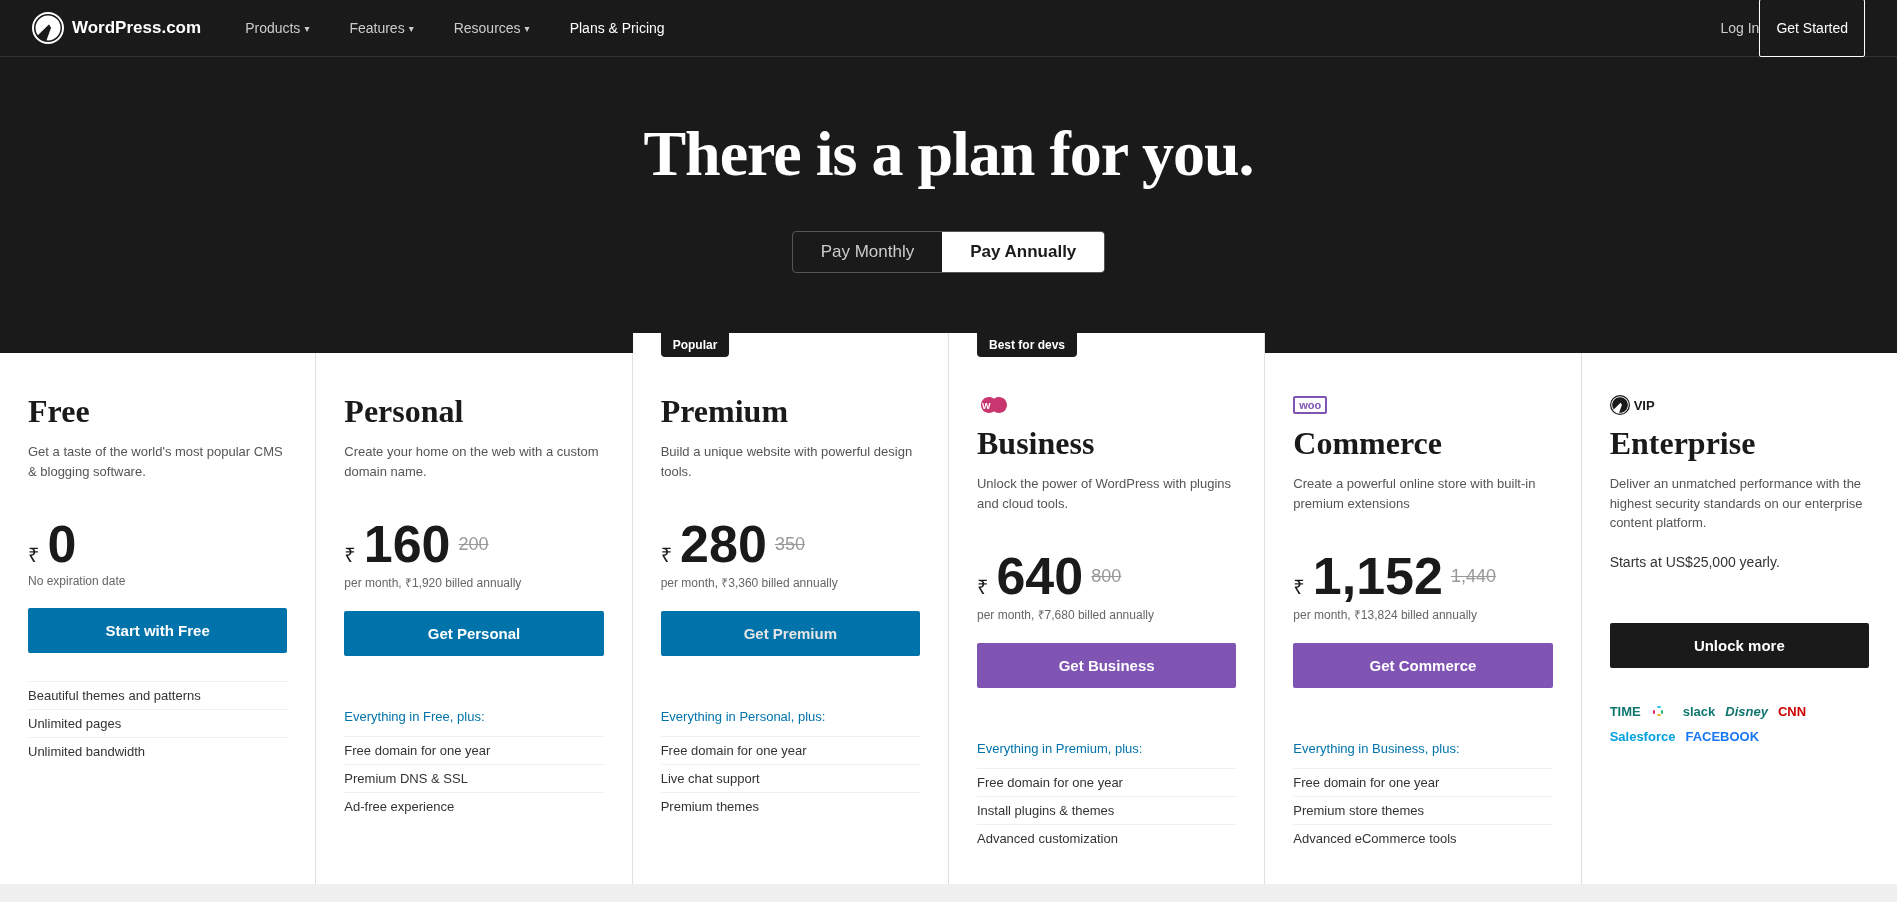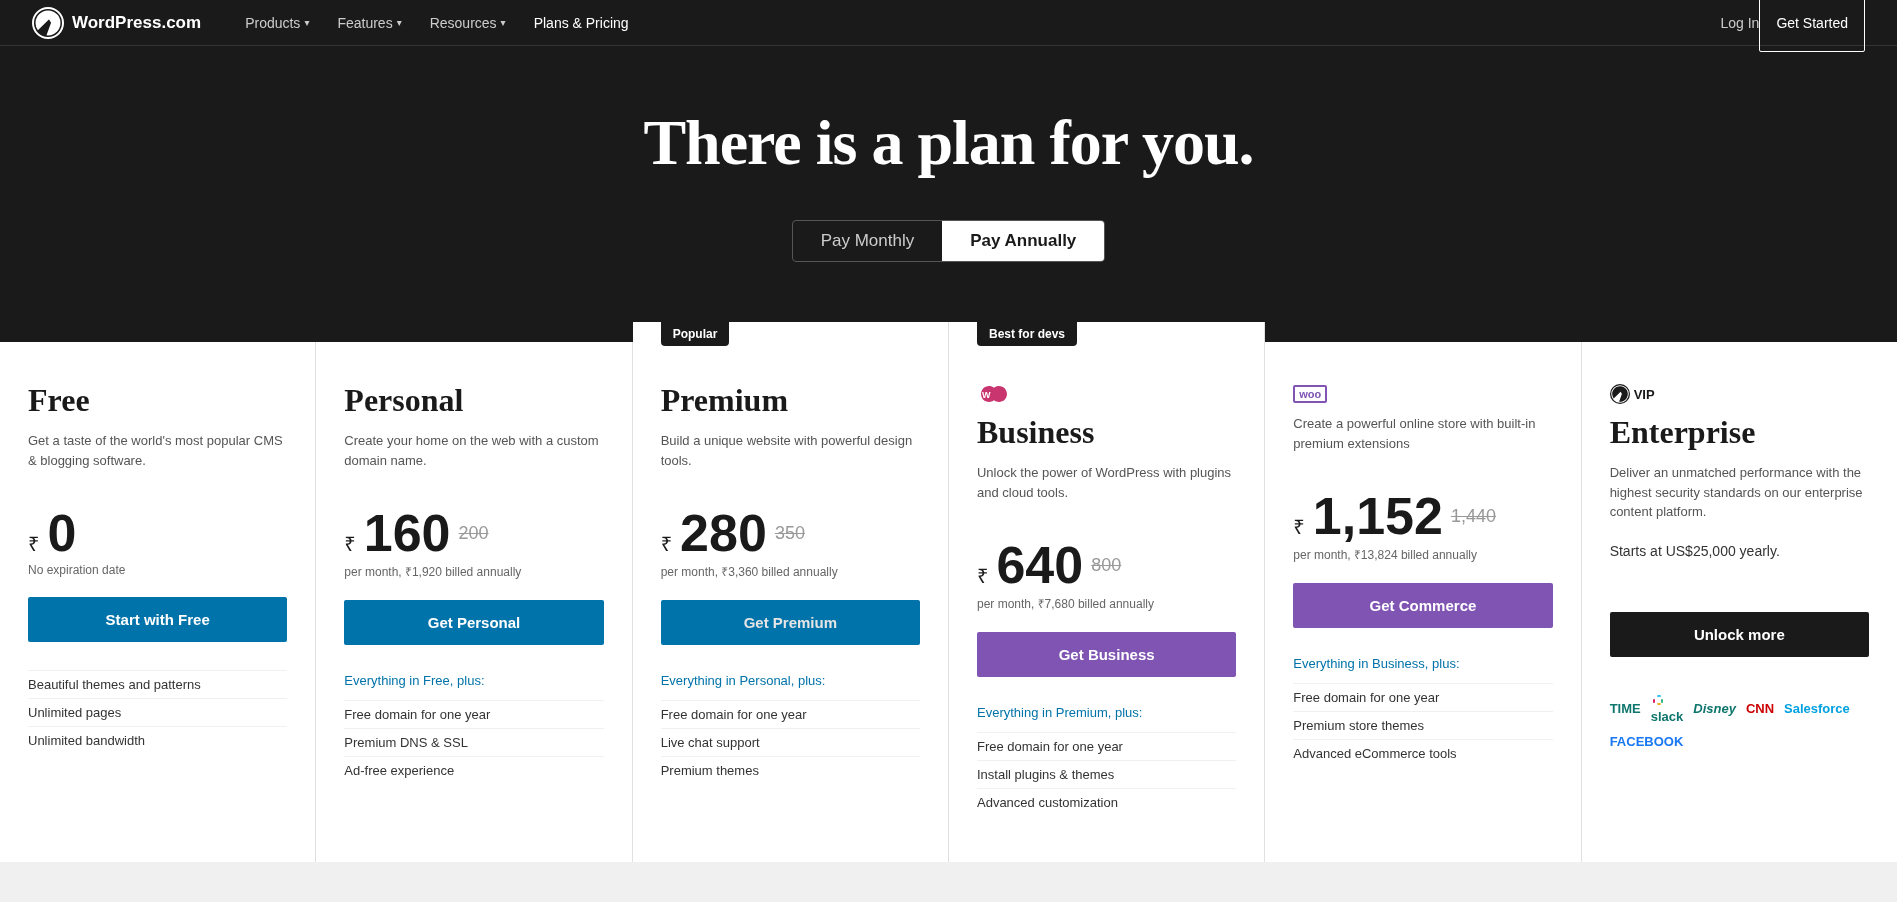--- a/index.html
+++ b/index.html
@@ -4,30 +4,30 @@
   <style>
     * { margin: 0; padding: 0; box-sizing: border-box; }
     body { font-family: -apple-system, BlinkMacSystemFont, 'Segoe UI', sans-serif; background: #1a1a1a; color: #fff; min-width: 1200px; }
 
     
     nav {
       background: #1a1a1a;
       display: flex;
       align-items: center;
       padding: 0 32px;
-      height: 46px;
+      height: 57px;
       border-bottom: 1px solid #333;
     }
     .nav-logo {
       display: flex; align-items: center; gap: 8px;
       font-size: 17px; font-weight: 600; color: #fff;
       text-decoration: none; margin-right: 32px;
     }
     .nav-logo svg { width: 32px; height: 32px; }
-    .nav-links { display: flex; gap: 4px; flex: 1; }
+    .nav-links { display: flex; gap: 16px; flex: 1; }
     .nav-link {
       color: #ccc; font-size: 14px; padding: 0 12px; height: 46px;
       display: flex; align-items: center; gap: 4px; cursor: pointer;
       text-decoration: none;
     }
     .nav-link.active { color: #fff; }
     .nav-right { display: flex; align-items: center; }
     .nav-login {
       color: #ccc; font-size: 14px; cursor: pointer; text-decoration: none;
     }
@@ -169,20 +169,21 @@
     .btn-premium { background: #0073aa; color: #e5e5e5; }
     .btn-business { background: #7f54b3; color: #fff; }
     .btn-commerce { background: #7f54b3; color: #fff; }
     .btn-enterprise { background: #1a1a1a; color: #fff; }
 
     .features-header {
       font-size: 13px;
       color: #0073aa;
       font-weight: 500;
       margin-bottom: 12px;
+      margin-top: 25px;
     }
     .feature-item {
       font-size: 13px;
       color: #333;
       padding: 6px 0;
       border-top: 1px solid #f0f0f0;
     }
 
     .enterprise-brands {
       display: flex;
@@ -314,20 +315,21 @@
       <div class="features-header">Everything in Premium, plus:</div>
       <div class="feature-item">Free domain for one year</div>
       <div class="feature-item">Install plugins &amp; themes</div>
       <div class="feature-item">Advanced customization</div>
     </div>
 
     <div class="plan-card">
       <div class="plan-icon">
         <span class="woo-logo">woo</span>
       </div>
+      <div class="plan-name">Commerce</div>
       <div class="plan-desc">Create a powerful online store with built-in premium extensions</div>
       <div class="plan-price">
         <span class="price-currency">₹</span>
         <span class="price-amount">1,152</span>
         <span class="price-original">1,440</span>
       </div>
       <div class="price-note">per month, ₹13,824 billed annually</div>
       <button class="plan-btn btn-commerce">Get Commerce</button>
       <div class="features-header">Everything in Business, plus:</div>
       <div class="feature-item">Free domain for one year</div>
@@ -347,21 +349,21 @@
       </div>
       <div class="plan-name">Enterprise</div>
       <div class="plan-desc">Deliver an unmatched performance with the highest security standards on our enterprise content platform.</div>
       <div style="margin-bottom:4px;">
         <span style="font-size:14px;color:#333;">Starts at US$25,000 yearly.</span>
       </div>
       <div style="height:48px;"></div>
       <button class="plan-btn btn-enterprise">Unlock more</button>
       <div class="enterprise-brands">
         <span class="brand-name">TIME</span>
-        <span style="display:flex;align-items:flex-start;gap:2px;flex-direction:column;">
+        <span style="display:flex;align-items:center;gap:18px;">
           <svg width="14" height="14" viewBox="0 0 14 14" fill="none">
             <rect x="2" y="6" width="2" height="4" rx="1" fill="#e01e5a"></rect>
             <rect x="6" y="2" width="4" height="2" rx="1" fill="#36c5f0"></rect>
             <rect x="10" y="6" width="2" height="4" rx="1" fill="#2eb67d"></rect>
             <rect x="6" y="10" width="4" height="2" rx="1" fill="#ecb22e"></rect>
           </svg>
           <span class="brand-name">slack</span>
         </span>
         <span class="brand-name" style="font-style:italic;">Disney</span>
         <span class="brand-name" style="color:#cc0000;">CNN</span>

